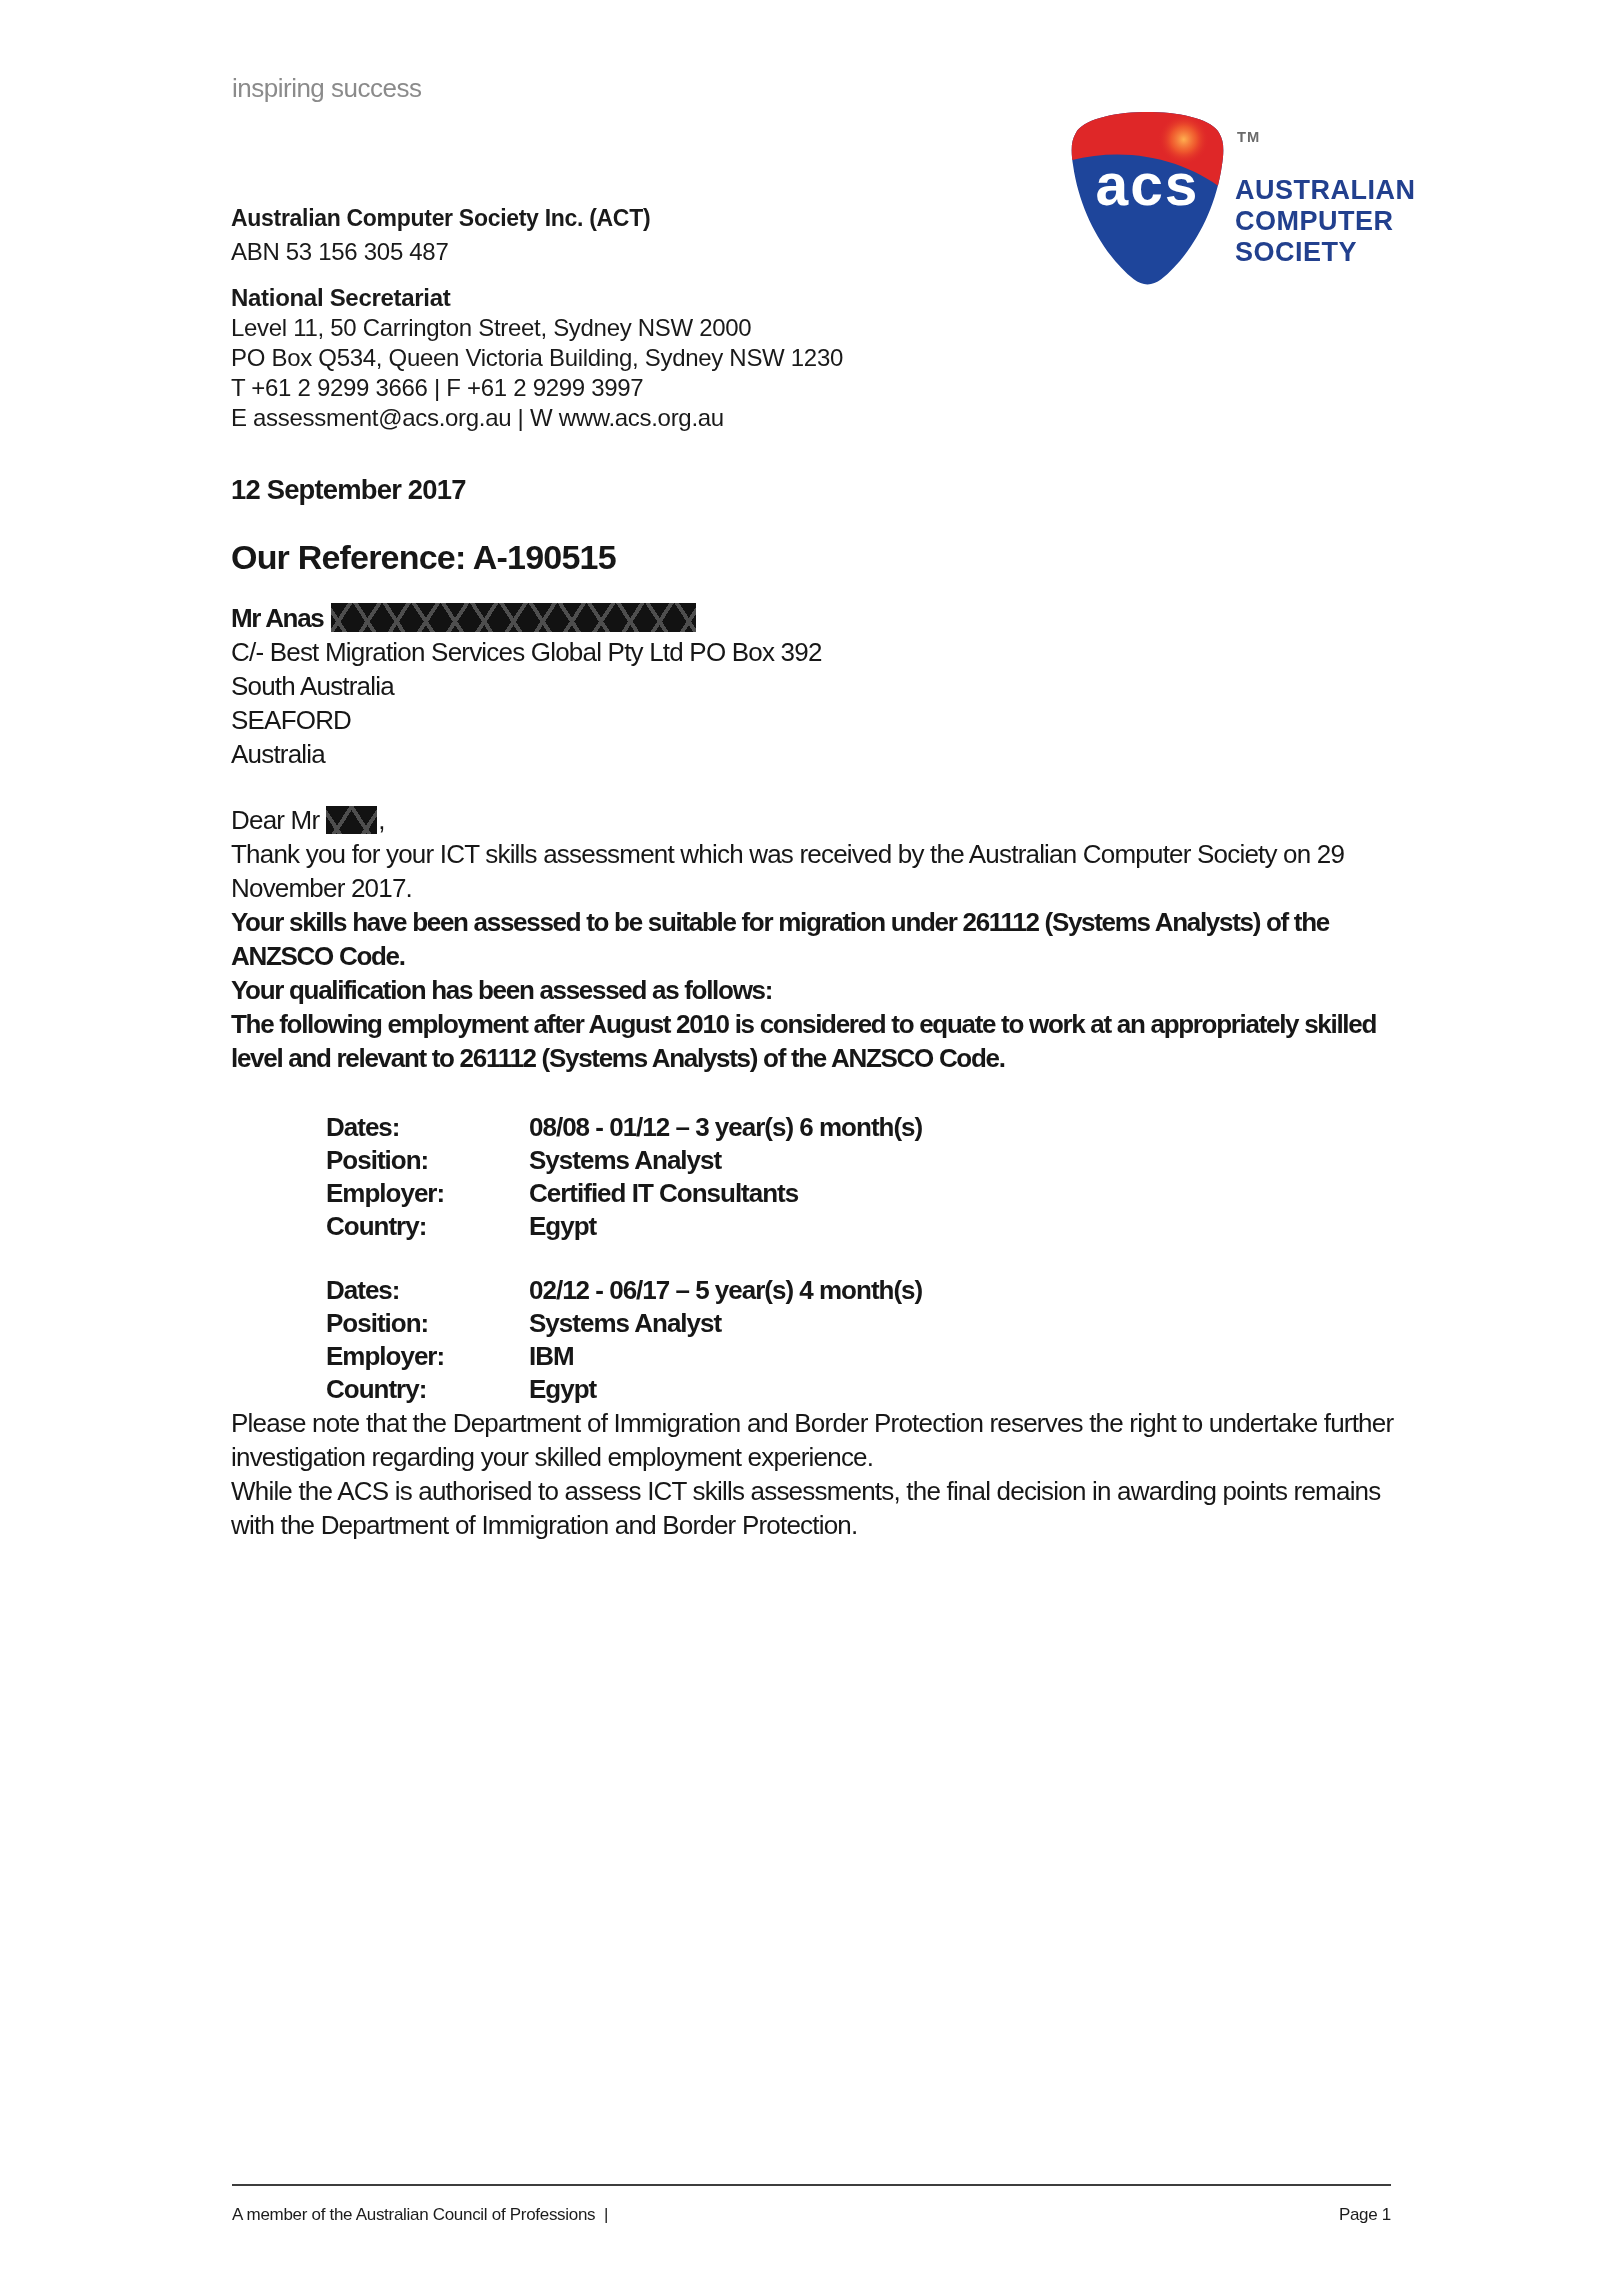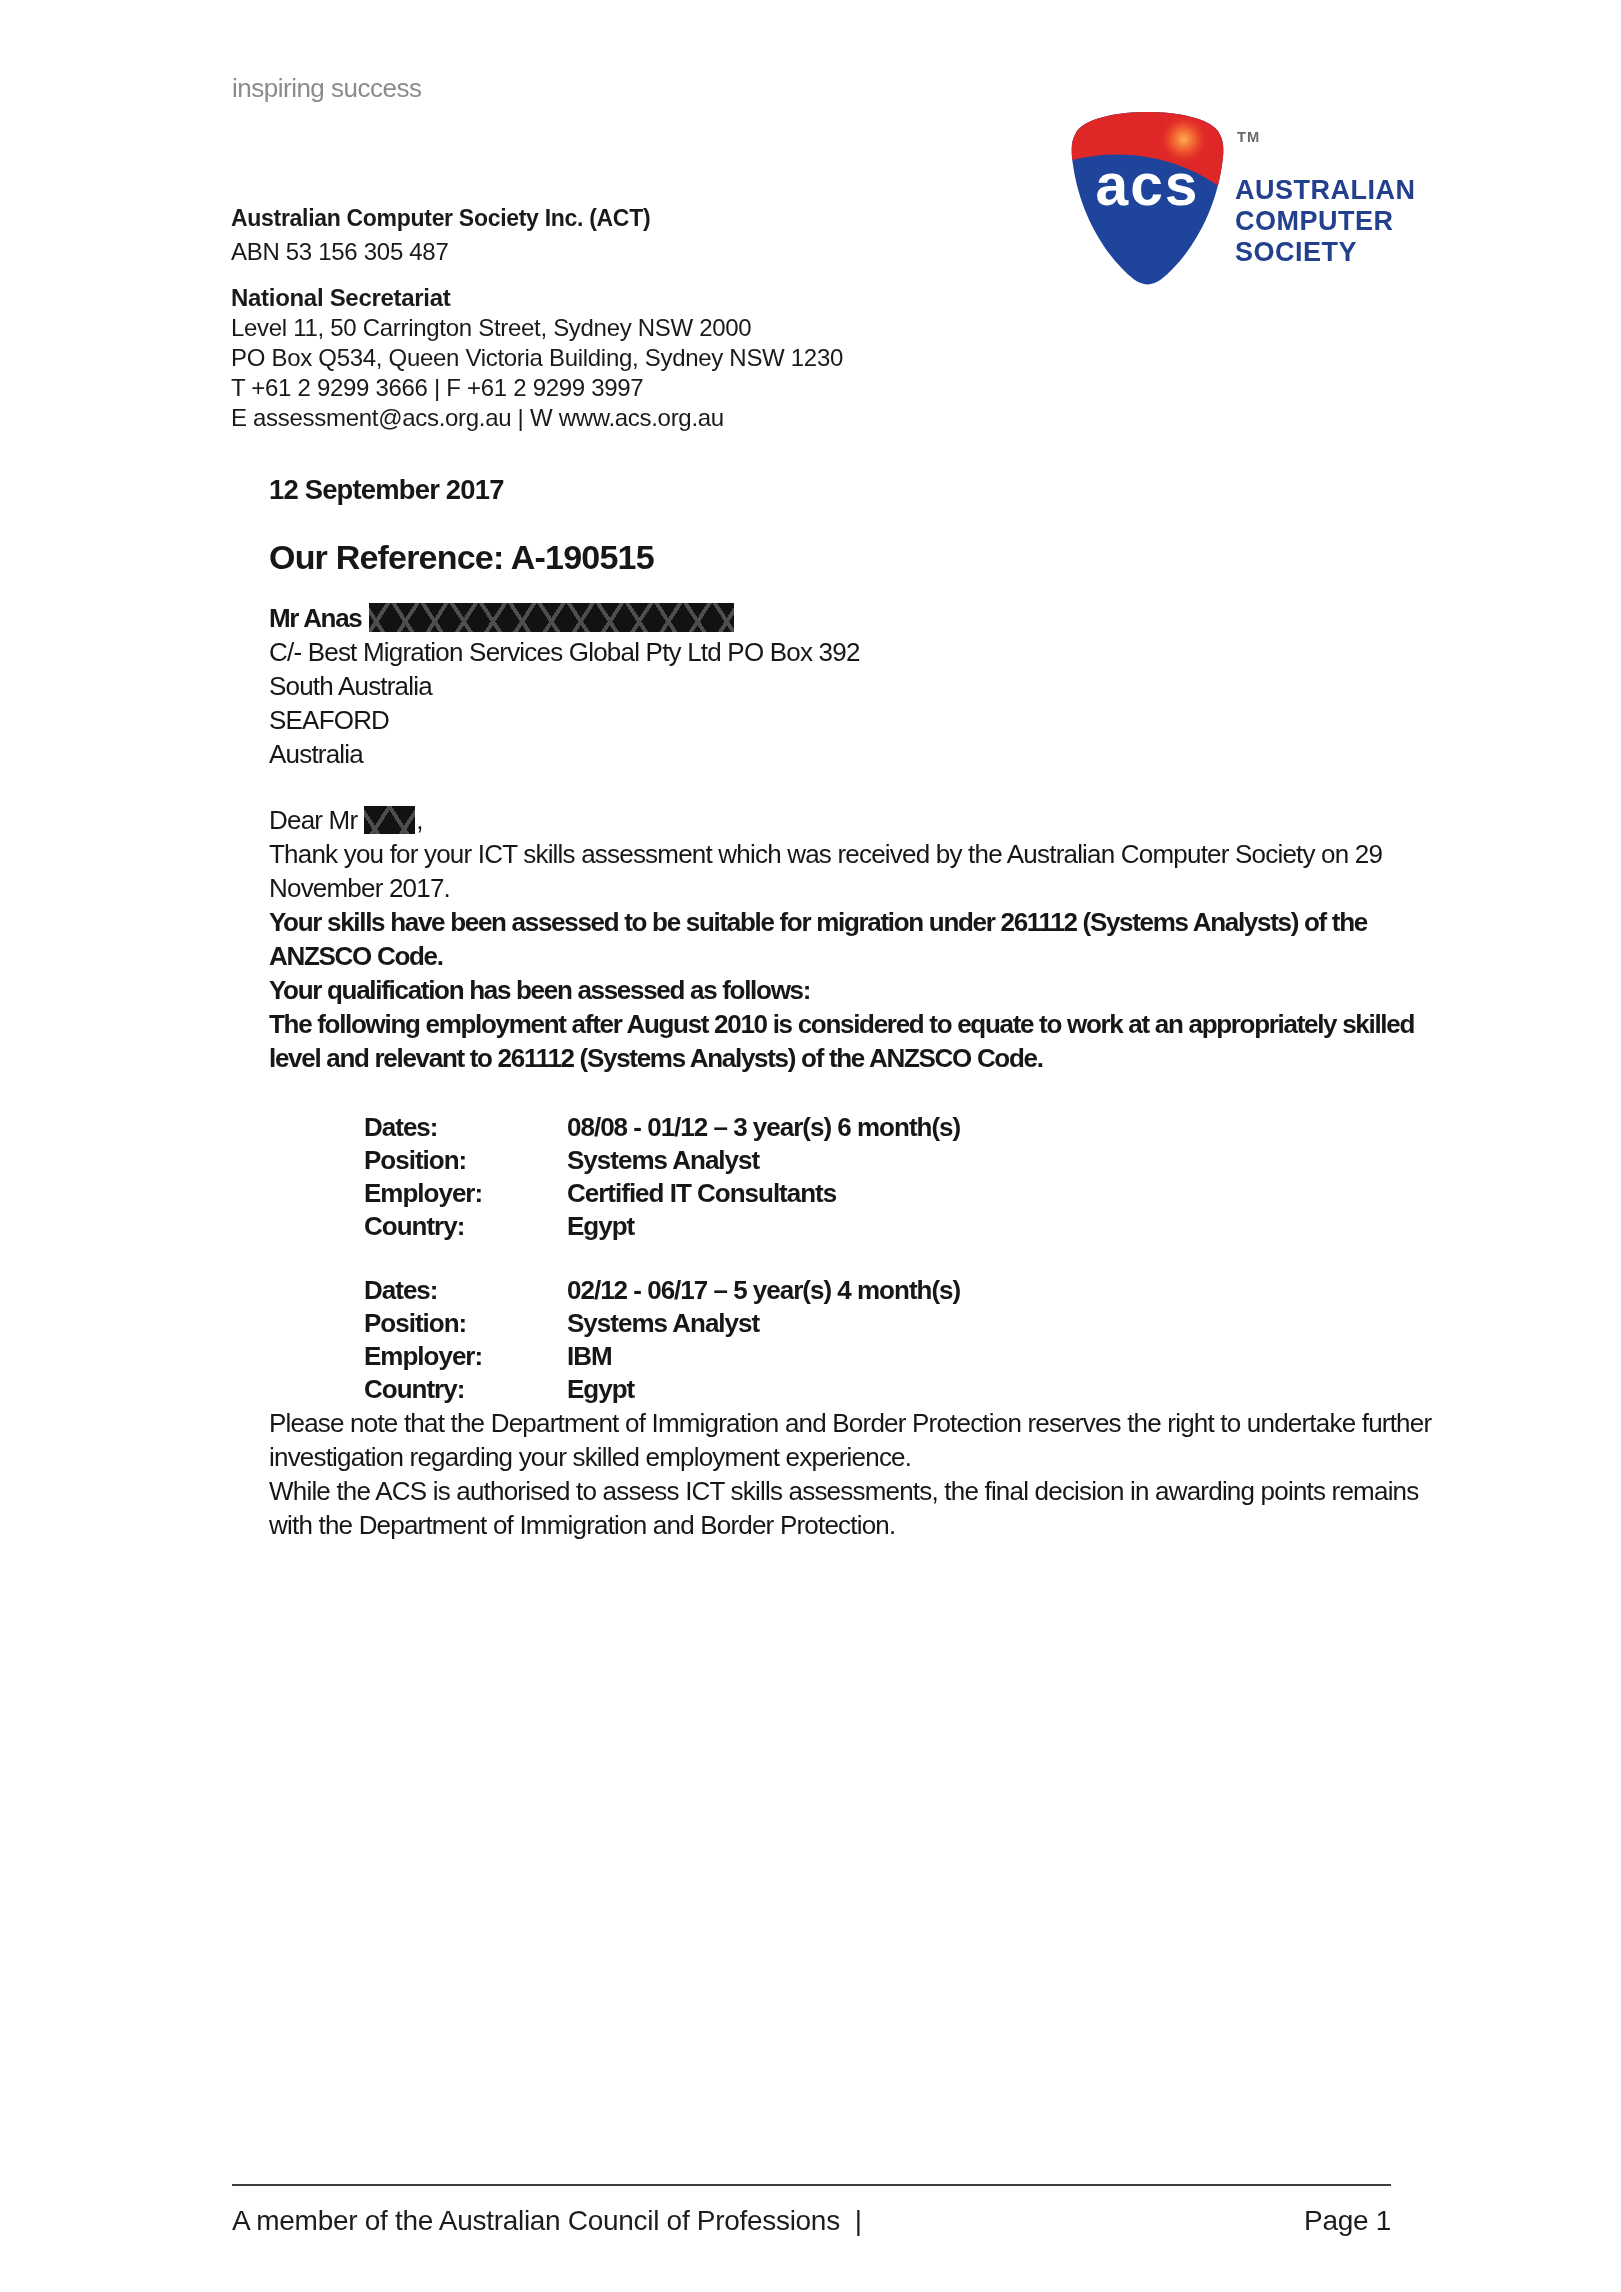--- a/index.html
+++ b/index.html
@@ -54,21 +54,20 @@
   
   .letter {
     position: absolute;
     left: 231px;
     top: 473px;
     width: 1176px;
     font-size: 26px;
     line-height: 34px;
     letter-spacing: -0.8px;
     color: #171717;
-    margin-left: 38px;
   }
   .letter p { margin: 0; }
   .b { font-weight: 700; letter-spacing: -1.3px; }
   .date-line { font-size: 27.4px; font-weight: 700; letter-spacing: -0.8px; }
   .ref-line  { margin-top: 33px; font-size: 34px; font-weight: 700; letter-spacing: -0.8px; }
   .address { margin-top: 27.4px; line-height: 34px; }
   .salutation { margin-top: 32px; }
   .p-thanks { margin-top: 34px; }
   .p-outcome { margin-top: 32px; }
   .p-qual-head { margin-top: 28px; }
@@ -102,21 +101,21 @@
   
   .footer {
     position: absolute;
     left: 232px;
     top: 2184px;
     width: 1159px;
     border-top: 2.9px solid #3d3d3d;
     padding-top: 18.6px;
     display: flex;
     justify-content: space-between;
-    font-size: 28px;
+    font-size: 17px;
     letter-spacing: -0.3px;
     color: #1c1c1c;
   }
   .footer .left { white-space: pre; }
 </style>
 </head>
 <body>
 
 <div class="page">
 

